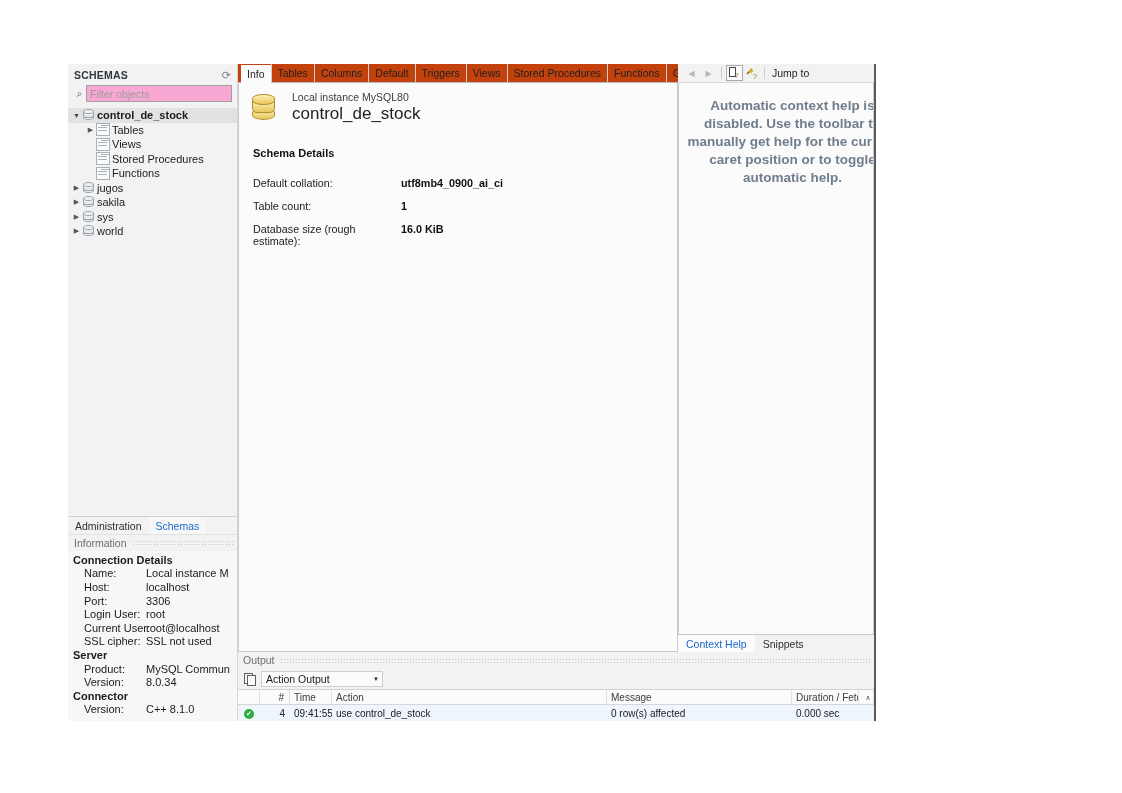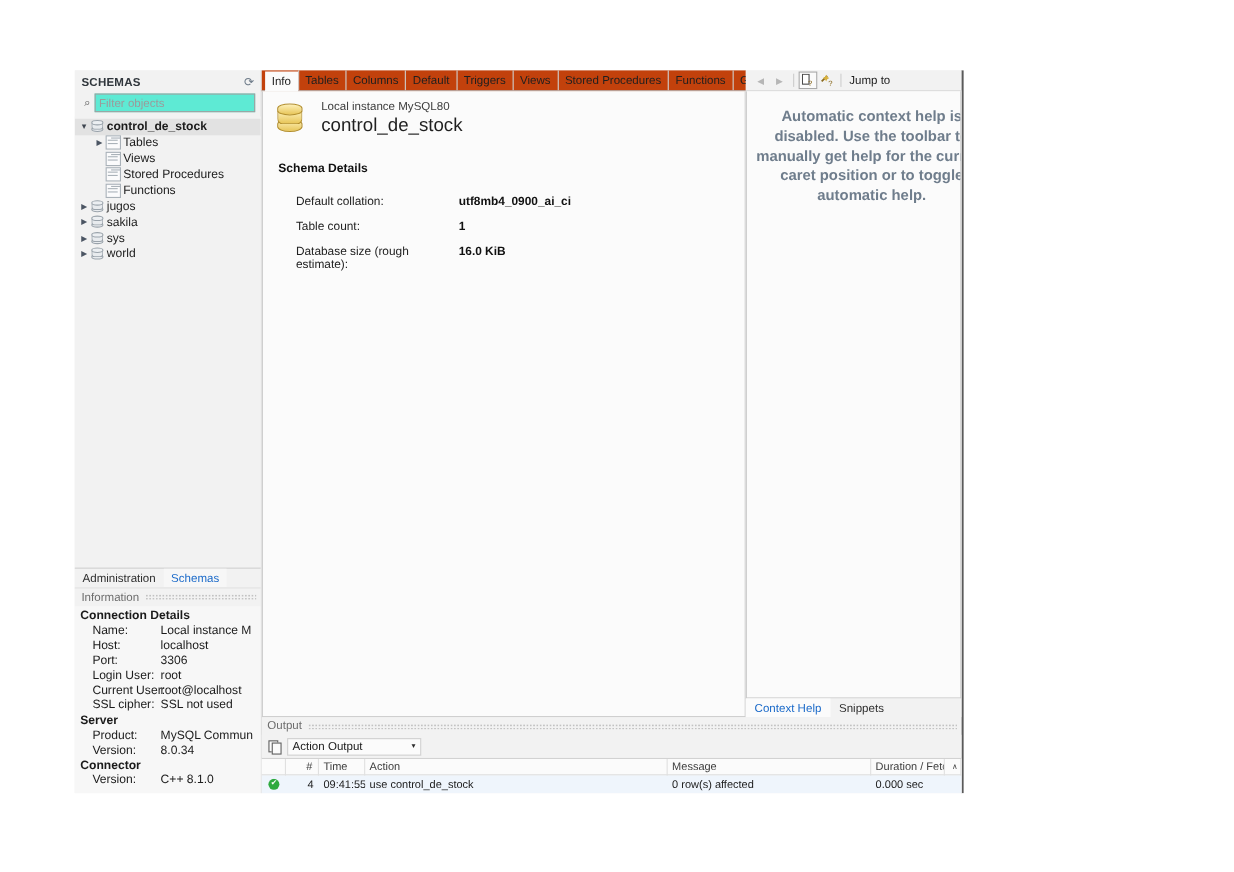--- a/index.html
+++ b/index.html
@@ -40,21 +40,21 @@
     letter-spacing: 0.2px;
   }
   .refresh-icon { color: #6f7c8a; font-size: 11px; line-height: 1; }
   .filter-row { padding: 0 5px 4px 5px; display: flex; align-items: center; }
   .search-glyph {
     width: 13px; font-size: 10px; color: #555; flex-shrink: 0;
     text-align: center;
   }
   .filter-input {
     flex: 1; height: 17px;
-    border: 1px solid #a0a0a0; background: #5eead4;
+    border: 1px solid #a0a0a0; background: #f9a8d4;
     font-size: 10.5px; color: #333;
     padding: 0 3px; outline: none;
     font-family: "Liberation Sans", sans-serif;
   }
   .filter-input::placeholder { color: #9b9b9b; }
 
   #schema-tree {
     flex: 1; background: #f2f2f2; overflow: hidden;
     padding-top: 2px; font-size: 11px; color: #1c1c1c;
   }
@@ -182,21 +182,21 @@
   .big-db-icon i.t { top: 1px; height: 11px; }
   .big-db-icon i.m { top: 8px; height: 12px; border-radius: 0 0 5px 5px; border-top: none; }
   .big-db-icon i.b { top: 15px; height: 12px; }
   .sh-instance { font-size: 10.5px; color: #3d3d3d; margin-bottom: 1px; }
   .sh-name { font-size: 17px; color: #1f1f1f; }
 
   #schema-details-title {
     font-size: 11px; font-weight: bold; color: #111;
     margin: 23px 0 0 2px;
   }
-  #details-list { margin-top: 18px; margin-left: 18px; }
+  #details-list { margin-top: 18px; margin-left: 2px; }
   .det-row { display: flex; margin-bottom: 11px; font-size: 10.8px; }
   .det-key { width: 148px; color: #222; }
   .det-val { font-weight: bold; color: #111; }
 
   
   #help-panel {
     width: 196px; flex-shrink: 0;
     display: flex; flex-direction: column;
     background: #f2f2f2;
   }

